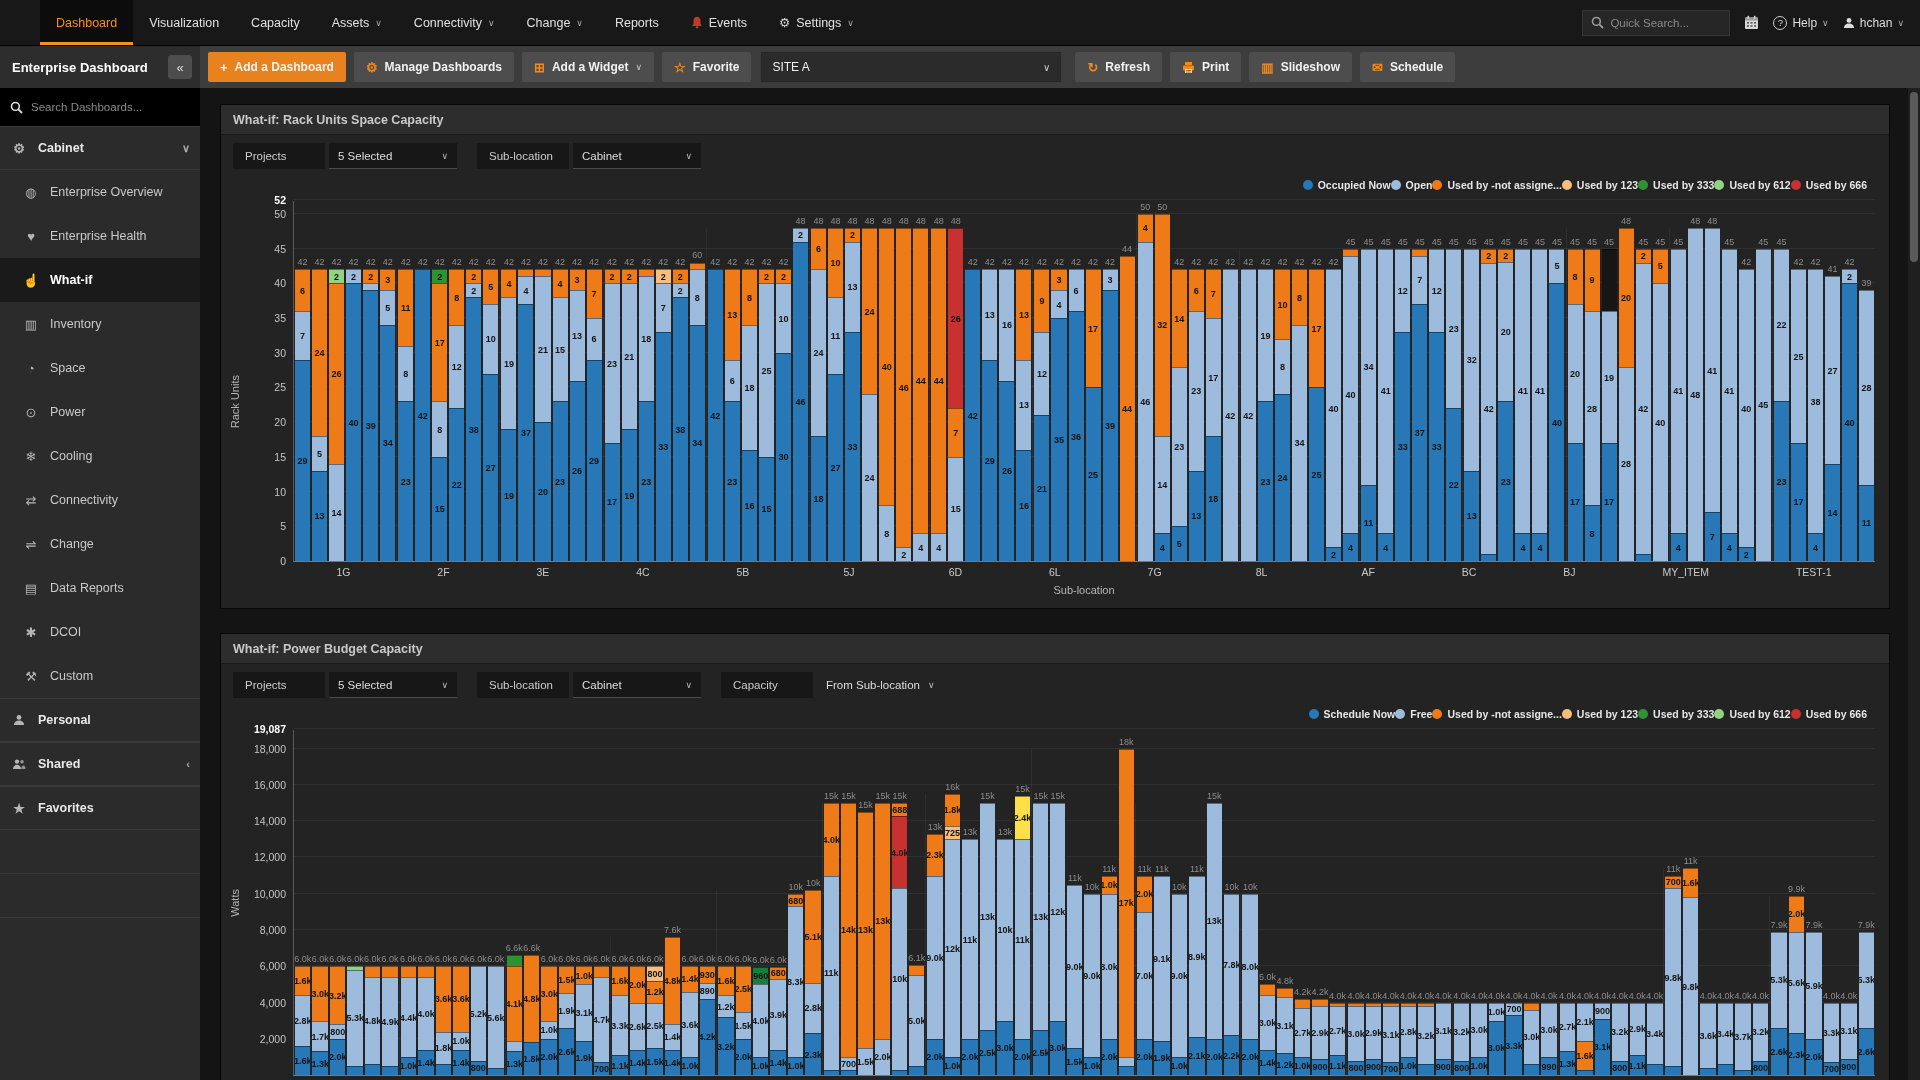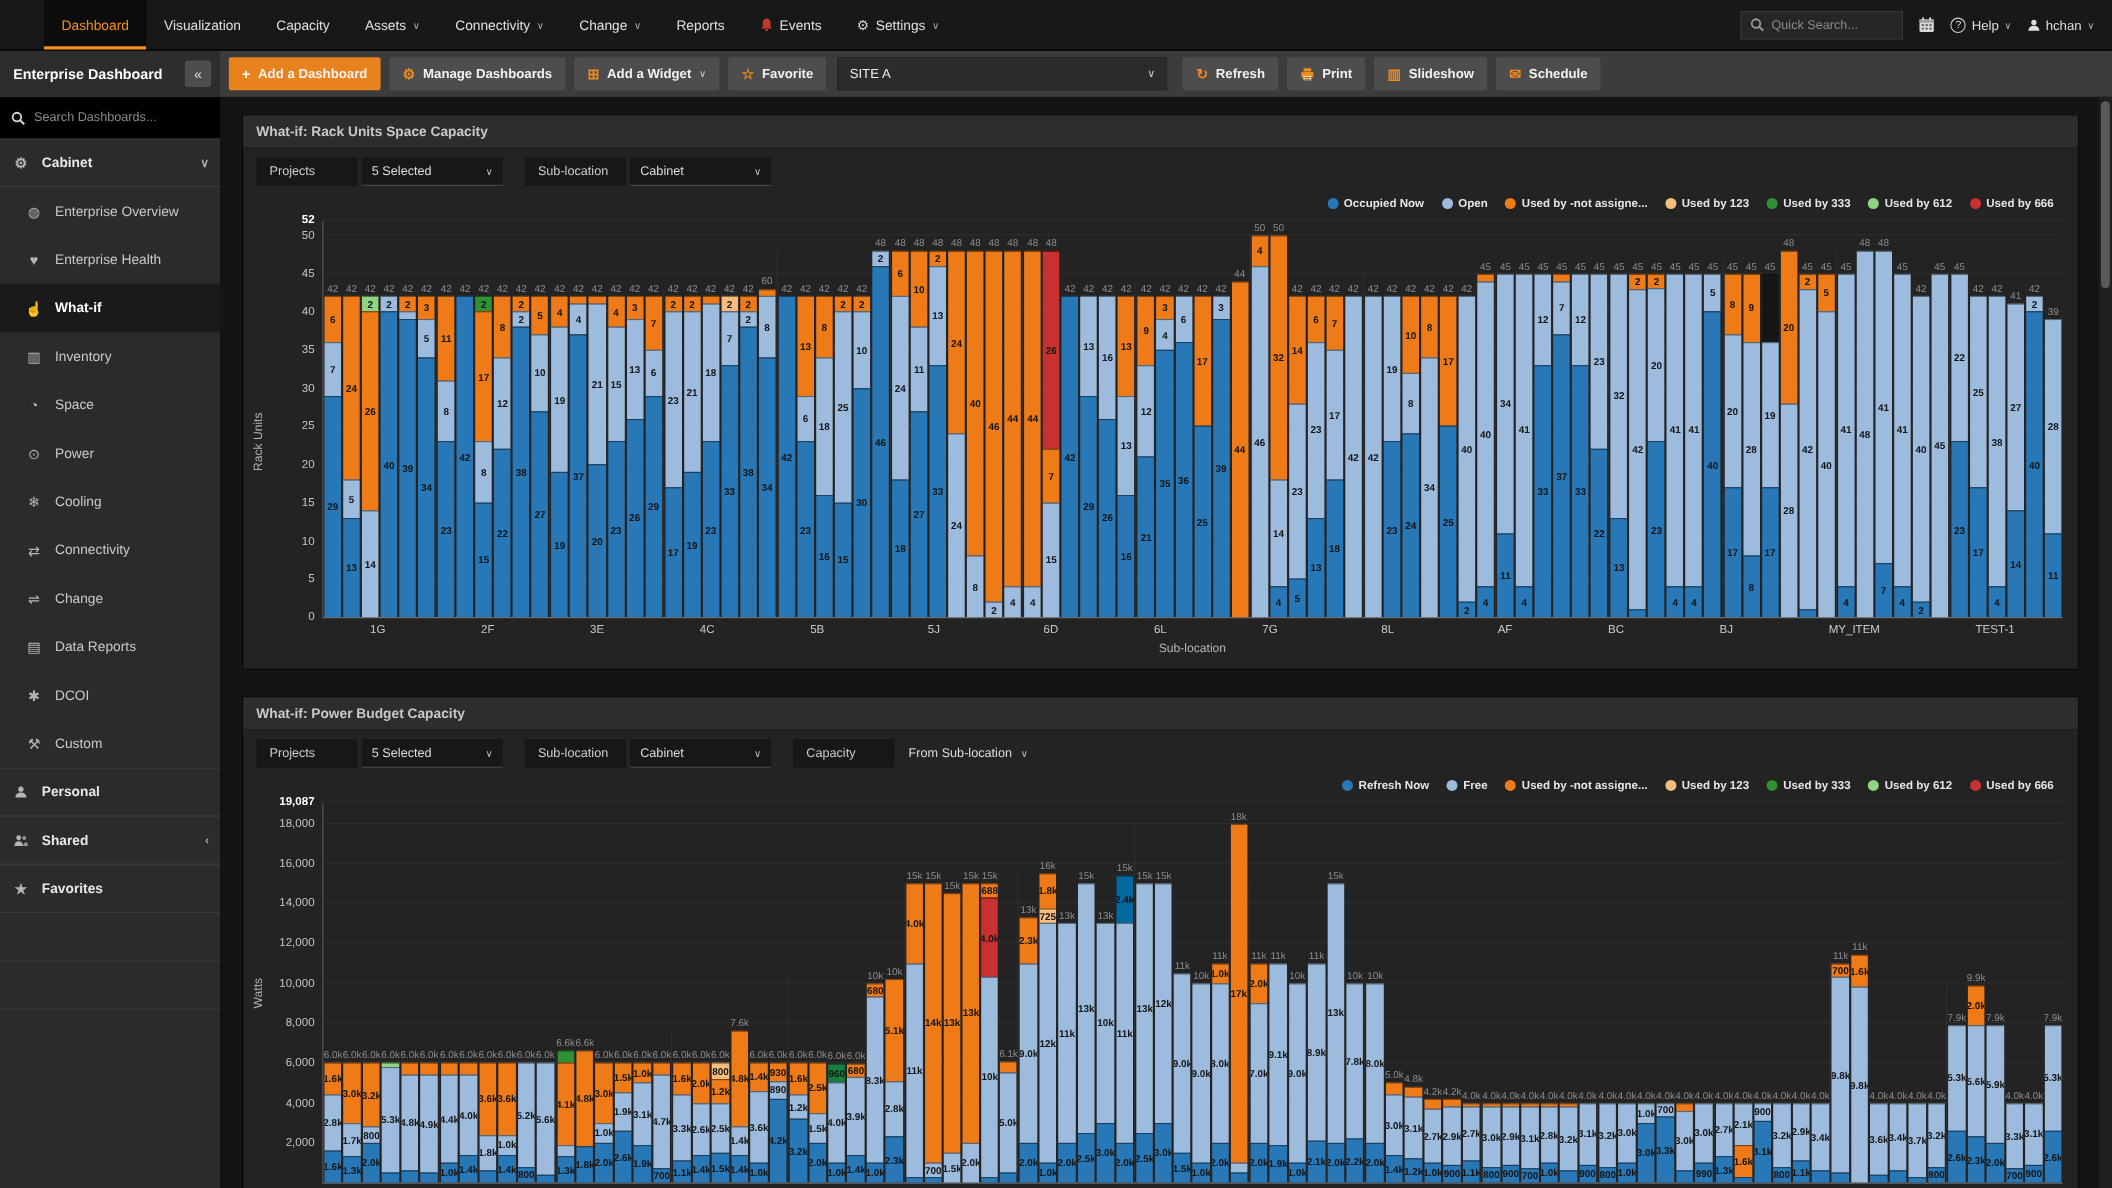--- a/index.html
+++ b/index.html
@@ -73,21 +73,21 @@
     padding:0 12px; font-size:12.5px; font-weight:bold; color:#c9c9c9; }
   .filters { display:flex; align-items:center; padding:8px 12px 6px 12px; gap:4px; }
   .f-label { height:26px; background:#171717; display:flex; align-items:center; padding:0 12px;
     font-size:11.5px; color:#ccc; min-width:92px; }
   .f-select { height:26px; width:128px; background:#171717; border-bottom:1px solid #4a4a4a; display:flex;
     align-items:center; justify-content:space-between; padding:0 9px; font-size:11.5px; color:#ddd;
     margin-right:16px; cursor:pointer; }
   .f-select.plain { background:transparent; border-bottom:none; width:auto; gap:8px; }
   .f-select .caret { font-size:9px; color:#bbb; }
   .chartbox { position:relative; padding:26px 14px 6px 8px; }
-  .legend { position:absolute; top:4px; right:22px; display:flex; gap:16px; align-items:center; }
+  .legend { position:absolute; top:4px; right:22px; display:flex; align-items:center; }
   .leg-item { display:flex; align-items:center; gap:5px; font-size:10.5px; font-weight:bold; color:#e6e6e6; }
   .leg-dot { width:10px; height:10px; border-radius:50%; }
   .chart-row { display:flex; }
   .ylab { writing-mode:vertical-rl; transform:rotate(180deg); font-size:11px; color:#b5b5b5;
     align-self:center; width:16px; text-align:center; }
   .yaxis { position:relative; width:48px; flex:0 0 48px; }
   .yaxis span { position:absolute; right:7px; font-size:10.5px; color:#c4c4c4; white-space:nowrap; }
   .yaxis span.bold { font-weight:bold; color:#fff; }
   .plotwrap { flex:1; min-width:0; }
   .plot { position:relative; border-left:1px solid #5a5a5a; border-bottom:1px solid #787878; }
@@ -987,21 +987,21 @@
         <div class="f-label">Capacity</div>
         <div class="f-select plain">
           <span>From Sub-location</span>
           <span class="caret">∨</span>
         </div>
       </div>
     <div class="chartbox" id="chart2">
         <div class="legend">
           <span class="leg-item">
             <span class="leg-dot" style="background: rgb(40, 120, 184);"></span>
-            <span>Refresh Now</span>
+            <span>Schedule Now</span>
           </span>
           <span class="leg-item">
             <span class="leg-dot" style="background: rgb(157, 188, 221);"></span>
             <span>Free</span>
           </span>
           <span class="leg-item">
             <span class="leg-dot" style="background: rgb(238, 122, 24);"></span>
             <span>Used by -not assigne...</span>
           </span>
           <span class="leg-item">
@@ -1299,21 +1299,21 @@
                     <span class="tl">15k</span>
                   </div>
                   <div class="bar" style="height: 235.658px;">
                     <div class="seg" style="height: 54.3826px; background: rgb(40, 120, 184);">3.0k</div>
                     <div class="seg" style="height: 181.275px; background: rgb(157, 188, 221);">10k</div>
                     <span class="tl">13k</span>
                   </div>
                   <div class="bar" style="height: 279.164px;">
                     <div class="seg" style="height: 36.255px; background: rgb(40, 120, 184);">2.0k</div>
                     <div class="seg" style="height: 199.403px; background: rgb(157, 188, 221);">11k</div>
-                    <div class="seg" style="height: 43.5061px; background: #0369a1;">2.4k</div>
+                    <div class="seg" style="height: 43.5061px; background: #fde047;">2.4k</div>
                     <span class="tl">15k</span>
                   </div>
                 </div>
                 <div class="cgroup" style="flex-grow: 6;">
                   <div class="bar" style="height: 271.913px;">
                     <div class="seg" style="height: 45.3188px; background: rgb(40, 120, 184);">2.5k</div>
                     <div class="seg" style="height: 226.594px; background: rgb(157, 188, 221);">13k</div>
                     <span class="tl">15k</span>
                   </div>
                   <div class="bar" style="height: 271.913px;">

